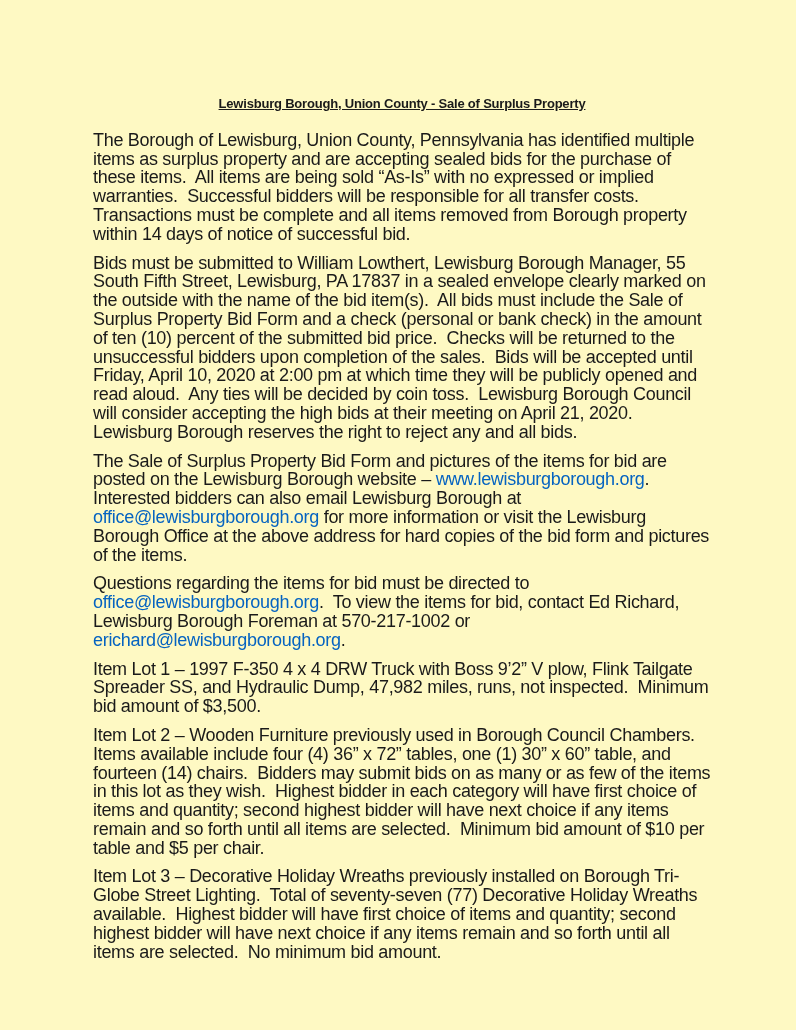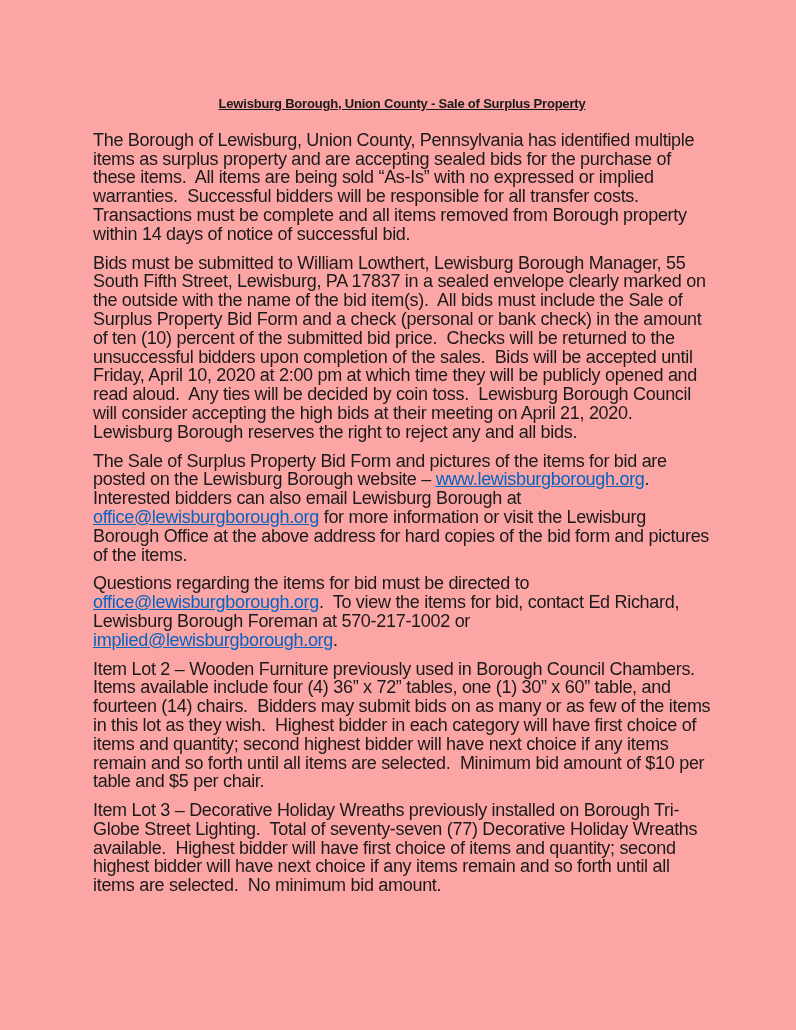--- a/index.html
+++ b/index.html
@@ -1,20 +1,20 @@
 <!DOCTYPE html>
 <html><head>
 <meta charset="utf-8">
 <style>
   html, body { margin: 0; padding: 0; background: #ffffff; }
   .page {
     position: relative;
     width: 796px;
     height: 1030px;
-    background: #fca5a5;
+    background: #fef9c3;
     font-family: "Liberation Sans", sans-serif;
     color: #1a1a1a;
     overflow: hidden;
   }
   .content {
     position: absolute;
     left: 93px;
     top: 95px;
     width: 618px;
   }
@@ -30,32 +30,32 @@
   }
   p.para {
     margin: 0 0 10px 0;
     font-size: 18px;
     line-height: 18.8px;
     letter-spacing: -0.3px;
     white-space: pre-wrap;
   }
   .link {
     color: #0563C1;
-    text-decoration: underline;
     cursor: pointer;
   }
 </style>
 </head>
 <body>
 
 <div class="page">
   <div class="content">
     <div class="doc-title">Lewisburg Borough, Union County - Sale of Surplus Property</div>
     <div>
         <p class="para"><span>The Borough of Lewisburg, Union County, Pennsylvania has identified multiple items as surplus property and are accepting sealed bids for the purchase of these items.  All items are being sold “As-Is” with no expressed or implied warranties.  Successful bidders will be responsible for all transfer costs.  Transactions must be complete and all items removed from Borough property within 14 days of notice of successful bid.</span></p>
         <p class="para"><span>Bids must be submitted to William Lowthert, Lewisburg Borough Manager, 55 South Fifth Street, Lewisburg, PA 17837 in a sealed envelope clearly marked on the outside with the name of the bid item(s).  All bids must include the Sale of Surplus Property Bid Form and a check (personal or bank check) in the amount of ten (10) percent of the submitted bid price.  Checks will be returned to the unsuccessful bidders upon completion of the sales.  Bids will be accepted until Friday, April 10, 2020 at 2:00 pm at which time they will be publicly opened and read aloud.  Any ties will be decided by coin toss.  Lewisburg Borough Council will consider accepting the high bids at their meeting on April 21, 2020.  Lewisburg Borough reserves the right to reject any and all bids.</span></p>
         <p class="para"><span>The Sale of Surplus Property Bid Form and pictures of the items for bid are posted on the Lewisburg Borough website – </span><span class="link">www.lewisburgborough.org</span><span>.  Interested bidders can also email Lewisburg Borough at </span><span class="link">office@lewisburgborough.org</span><span> for more information or visit the Lewisburg Borough Office at the above address for hard copies of the bid form and pictures of the items.</span></p>
-        <p class="para"><span>Questions regarding the items for bid must be directed to </span><span class="link">office@lewisburgborough.org</span><span>.  To view the items for bid, contact Ed Richard, Lewisburg Borough Foreman at 570-217-1002 or </span><span class="link">implied@lewisburgborough.org</span><span>.</span></p>
+        <p class="para"><span>Questions regarding the items for bid must be directed to </span><span class="link">office@lewisburgborough.org</span><span>.  To view the items for bid, contact Ed Richard, Lewisburg Borough Foreman at 570-217-1002 or </span><span class="link">erichard@lewisburgborough.org</span><span>.</span></p>
+        <p class="para"><span>Item Lot 1 – 1997 F-350 4 x 4 DRW Truck with Boss 9’2” V plow, Flink Tailgate Spreader SS, and Hydraulic Dump, 47,982 miles, runs, not inspected.  Minimum bid amount of $3,500.</span></p>
         <p class="para"><span>Item Lot 2 – Wooden Furniture previously used in Borough Council Chambers.  Items available include four (4) 36” x 72” tables, one (1) 30” x 60” table, and fourteen (14) chairs.  Bidders may submit bids on as many or as few of the items in this lot as they wish.  Highest bidder in each category will have first choice of items and quantity; second highest bidder will have next choice if any items remain and so forth until all items are selected.  Minimum bid amount of $10 per table and $5 per chair.</span></p>
         <p class="para"><span>Item Lot 3 – Decorative Holiday Wreaths previously installed on Borough Tri-Globe Street Lighting.  Total of seventy-seven (77) Decorative Holiday Wreaths available.  Highest bidder will have first choice of items and quantity; second highest bidder will have next choice if any items remain and so forth until all items are selected.  No minimum bid amount.</span></p>
       </div>
   </div>
 </div>
 
 </body></html>

